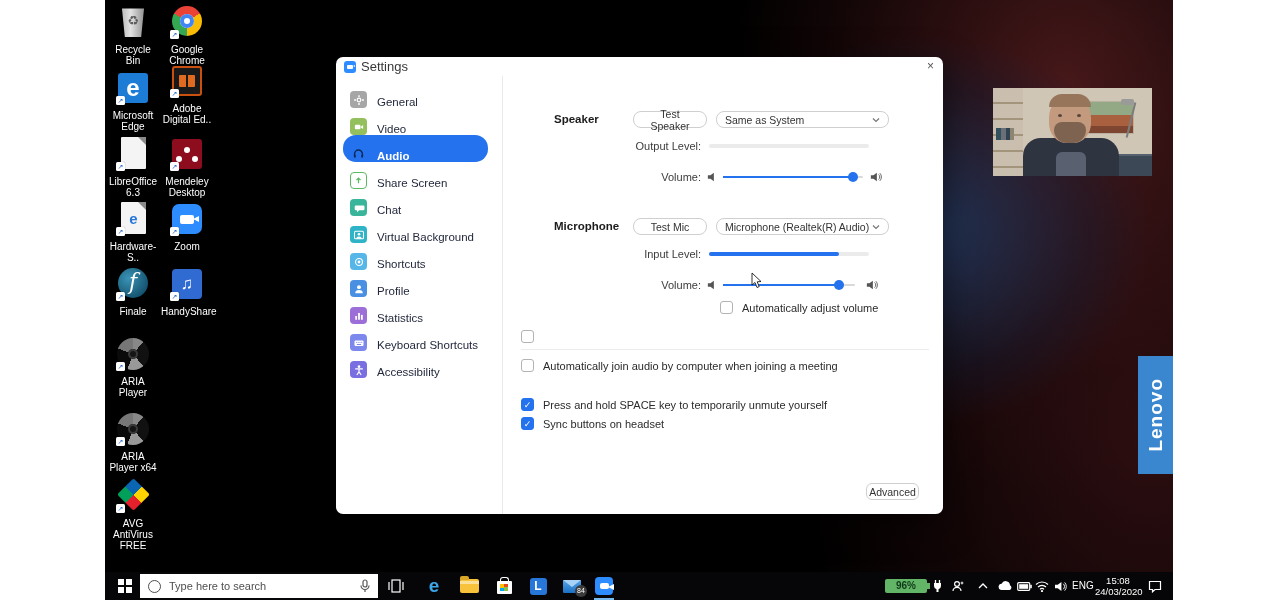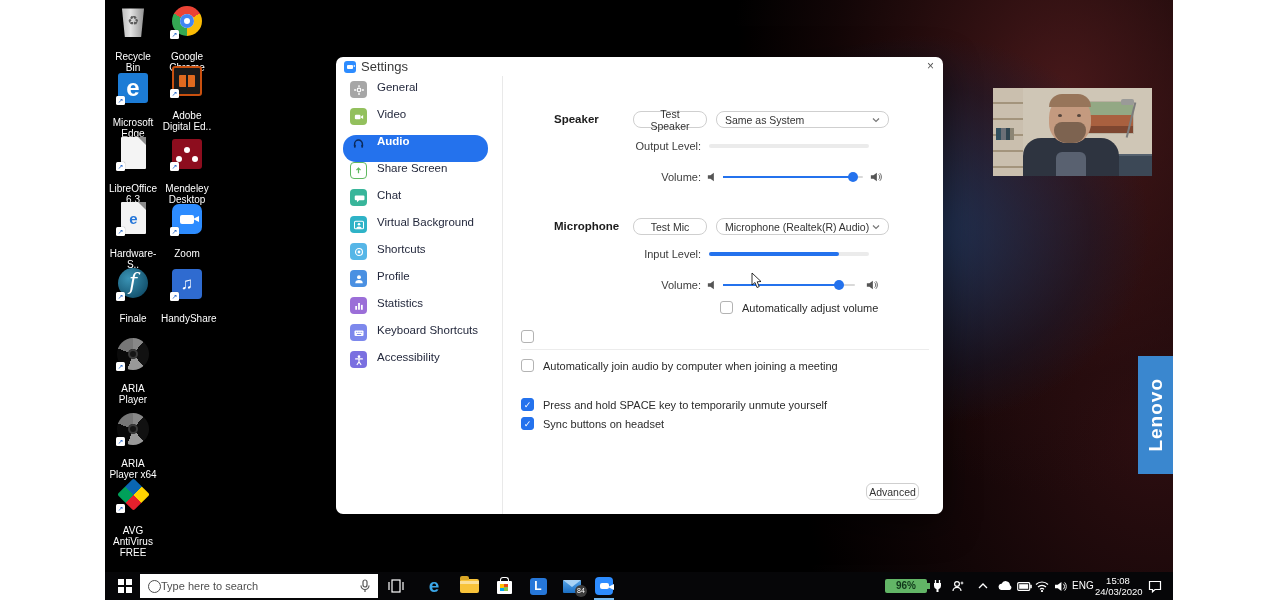--- a/index.html
+++ b/index.html
@@ -7,21 +7,21 @@
   
   .stage{position:absolute;left:105px;top:0;width:1068px;height:600px;background:#000;overflow:hidden}
   .wall{position:absolute;inset:0;background:
     radial-gradient(300px 260px at 820px 230px, rgba(30,64,110,.75), rgba(16,32,60,.35) 55%, transparent 75%),
     radial-gradient(430px 520px at 960px 90px, rgba(82,28,30,.85), rgba(44,14,16,.4) 55%, transparent 78%),
     radial-gradient(520px 620px at 1050px 430px, rgba(70,22,26,.65), transparent 70%),
     #000;}
   
   .dicon{position:absolute;width:52px;text-align:center;cursor:default}
   .dart{position:relative;width:34px;height:34px;margin:0 auto}
-  .dlabel{margin-top:12px;font-size:10px;line-height:11px;color:#fff;text-shadow:0 1px 2px #000,0 0 3px #000}
+  .dlabel{margin-top:5px;font-size:10px;line-height:11px;color:#fff;text-shadow:0 1px 2px #000,0 0 3px #000}
   .shortcut{position:absolute;left:0;bottom:0;width:9px;height:9px;background:#fff;border-radius:1.5px;
     font-size:7px;line-height:9px;color:#1e62c8;text-align:center;box-shadow:0 0 1px #0008}
   .i-bin{position:absolute;left:5px;top:1px;width:24px;height:31px;
     background:linear-gradient(90deg,#b9b9b9,#e3e3e3 40%,#8e8e8e);
     clip-path:polygon(4% 8%,96% 8%,84% 100%,16% 100%);}
   .i-bin::before{content:"♻";position:absolute;left:0;right:0;top:7px;font-size:13px;color:#5c5c5c}
   .i-chrome{position:absolute;left:2px;top:1px;width:30px;height:30px;border-radius:50%;
     background:conic-gradient(from -60deg,#ea4335 0 33.3%,#fbbc05 33.3% 66.6%,#34a853 66.6% 100%)}
   .i-chrome::after{content:"";position:absolute;left:8px;top:8px;width:14px;height:14px;border-radius:50%;
     background:#fff;box-shadow:inset 0 0 0 4px #4285f4}
@@ -55,21 +55,21 @@
   
   .dlg{position:absolute;left:231px;top:57px;width:607px;height:457px;background:#fff;border-radius:7px;
     box-shadow:0 10px 34px rgba(0,0,0,.5);font-size:11px;color:#333}
   .titlebar{position:absolute;left:0;top:0;right:0;height:19px;display:flex;align-items:center;padding:0 8px;gap:5px}
   .title-ic{width:12px;height:12px;background:#2d8cff;border-radius:3px;display:flex;align-items:center;justify-content:center}
   .title-ic .zcam{width:6px;height:4px;border-radius:1px}
   .title-ic .zcam::after{border-width:1.5px 0 1.5px 2.5px;right:-2px;top:0.5px}
   .wtitle{font-size:13px;color:#383838}
   .close{position:absolute;right:9px;top:2px;font-size:12px;color:#555;line-height:15px}
   .sidebar{position:absolute;left:0;top:19px;bottom:0;width:167px;border-right:1px solid #e9e9e9;padding-top:5px;box-sizing:border-box}
-  .side-item{display:flex;align-items:flex-start;height:27px;margin:0 14px 0 7px;border-radius:13px;padding-left:7px;gap:10px;
+  .side-item{display:flex;align-items:flex-end;height:27px;margin:0 14px 0 7px;border-radius:13px;padding-left:7px;gap:10px;
     font-size:11.5px;color:#24293d}
   .side-item.sel{background:#2472ed;color:#fff;font-weight:bold}
   .tile{width:17px;height:17px;border-radius:4px;display:flex;align-items:center;justify-content:center;flex:0 0 17px}
   .t-gray{background:#a6a6a6}.t-green{background:#93c05d}.t-shr{background:#fff;border:1.5px solid #5fb960;box-sizing:border-box}
   .t-chat{background:#38b59a}.t-vbg{background:#2fb3c7}.t-rec{background:#56b6e7}.t-prof{background:#4a90e2}
   .t-stat{background:#9b6ed8}.t-key{background:#7d88ec}.t-acc{background:#7a6fe0}.t-none{background:transparent}
   .main{position:absolute;left:168px;top:19px;right:0;bottom:0}
   .sect{position:absolute;left:50px;height:17px;line-height:17px;font-size:11.5px;font-weight:bold;color:#1c1c1c}
   .btn{position:absolute;height:17px;border:1px solid #cfcfcf;border-radius:8px;background:#fff;font-size:10.5px;color:#333;
     display:flex;align-items:center;justify-content:center;box-sizing:border-box}
@@ -107,21 +107,21 @@
   
   .lenovo{position:absolute;left:1033px;top:356px;width:35px;height:118px;background:#3a87cf;
     display:flex;align-items:center;justify-content:center}
   .lenovo span{writing-mode:vertical-rl;transform:rotate(180deg);color:#fff;font-weight:bold;font-size:19px;letter-spacing:1px}
   
   .tb{position:absolute;left:0;right:0;bottom:0;height:28px;background:#060608}
   .tbi{position:absolute;top:0;width:28px;height:28px;display:flex;align-items:center;justify-content:center}
   .winflag{width:14px;height:14px;display:grid;grid-template-columns:6px 6px;grid-template-rows:6px 6px;gap:1.5px}
   .winflag i{background:#fff}
   .search{position:absolute;left:35px;top:2px;width:238px;height:24px;background:#fff;display:flex;align-items:center;
-    padding:0 8px;box-sizing:border-box}
+    padding:0 8px;gap:8px;box-sizing:border-box}
   .s-circle{width:13px;height:13px;border:1.5px solid #4d4d4d;border-radius:50%;box-sizing:border-box;flex:0 0 13px}
   .s-text{flex:1;font-size:11px;color:#4f4f4f}
   .i-folder{position:relative;width:19px;height:14px;background:#f8c33a;border-radius:2px}
   .i-folder::before{content:"";position:absolute;left:0;top:-3px;width:9px;height:4px;background:#d9a625;border-radius:2px 2px 0 0}
   .i-folder::after{content:"";position:absolute;left:0;top:2px;right:0;height:3px;background:#fbe09a}
   .i-edge-tb{color:#3ba7e8;font-weight:bold;font-size:19px}
   .i-store{position:relative;width:15px;height:13px;background:#fff;border-radius:1px;margin-top:3px}
   .i-store::before{content:"";position:absolute;left:3px;top:-4px;width:9px;height:4px;border:1.5px solid #fff;
     border-bottom:none;border-radius:3px 3px 0 0;box-sizing:border-box}
   .i-store::after{content:"";position:absolute;left:3.5px;top:3px;width:8px;height:7px;

